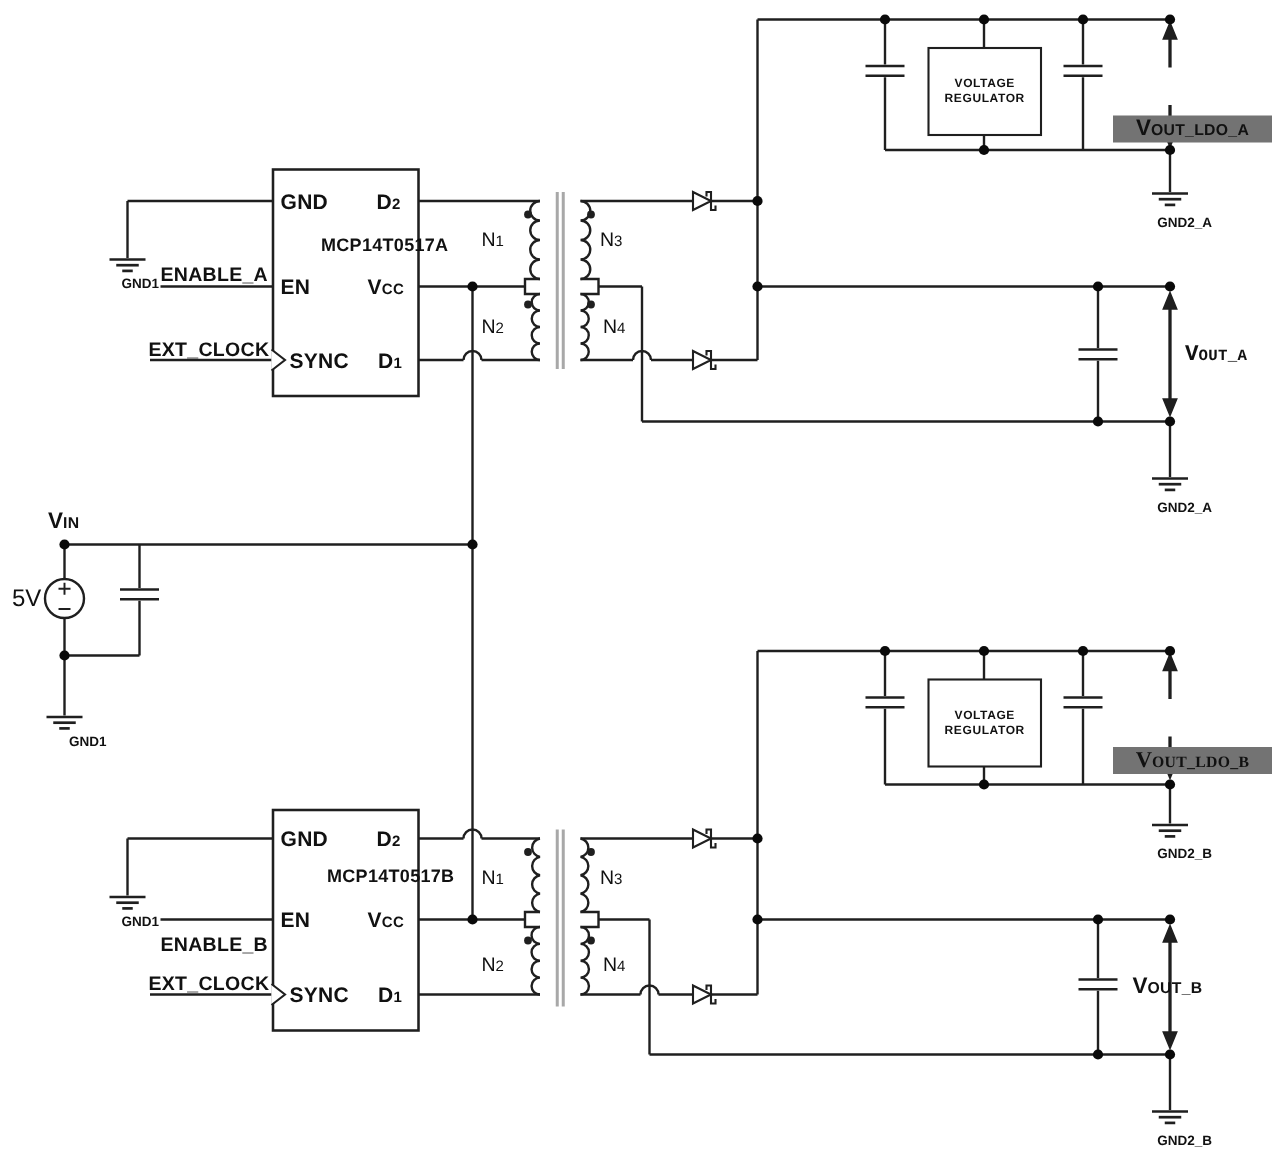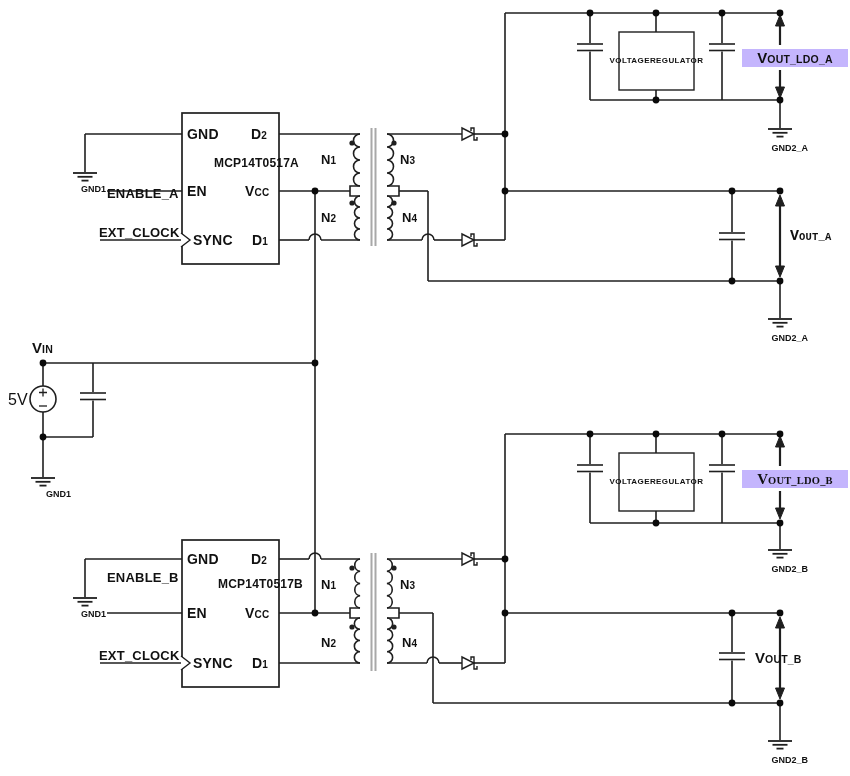--- a/index.html
+++ b/index.html
@@ -9,25 +9,25 @@
   .lbl{position:absolute;white-space:nowrap;color:#111;}
   .pin{font-size:14px;font-weight:700;letter-spacing:.2px;}
   .icname{font-size:12px;font-weight:700;letter-spacing:.2px;padding-left:25px;}
   .net{font-size:13px;font-weight:600;letter-spacing:.2px;}
   .gndlbl{font-size:9px;font-weight:700;text-align:right;width:56px;}
   .vlabel{font-weight:600;}
   .vlabel .main{font-size:15px;}
   .vlabel .sub{font-size:10.5px;letter-spacing:.2px;}
   .pin .main{font-size:14px;}
   .pin .sub{font-size:10px;}
-  .nlab{font-size:13px;font-weight:700;}
+  .nlab{font-size:13px;font-weight:400;}
   .nlab .sub{font-size:10px;}
-  .regbox{position:absolute;display:flex;flex-direction:row;align-items:center;justify-content:center;
+  .regbox{position:absolute;display:flex;flex-direction:column;align-items:center;justify-content:center;
           font-size:8px;font-weight:600;letter-spacing:.4px;line-height:10px;text-align:center;}
-  .overarrow{background:#c4b5fd;padding:0 2px;text-align:center;}
+  .overarrow{background:#737373;padding:0 2px;text-align:center;margin-top:28px;}
 </style>
 </head>
 <body>
 
 <div id="canvas">
 
 <svg id="wiring" width="850" height="776" viewBox="0 0 850 776">
 
   <g stroke="#1f1f1f" stroke-width="1.6" fill="none">
     <path d="M43,363 H315"></path>
@@ -291,21 +291,21 @@
     <circle cx="732" cy="703" r="3.4"></circle>
         <circle cx="780" cy="703" r="3.4"></circle>
   </g>
 </svg>
 
 <div class="lbl vlabel" style="left:32px;top:339px;"><span class="main">V</span><span class="sub">IN</span></div>
 <div class="lbl" style="left:8px;top:391px;font-size:16px;">5V</div>
 <div class="lbl gndlbl" style="left:15px;top:489px;">GND1</div>
 
 <div class="lbl gndlbl" style="left:50px;top:184px;">GND1</div>
-<div class="lbl net" style="left:107px;top:186px;">ENABLE_A</div>
+<div class="lbl net" style="left:107px;top:175px;">ENABLE_A</div>
 <div class="lbl net" style="left:99px;top:225px;">EXT_CLOCK</div>
 
 <div class="lbl pin" style="left:187px;top:126px;">GND</div>
 <div class="lbl pin" style="left:251px;top:126px;"><span class="main">D</span><span class="sub">2</span></div>
 <div class="lbl icname" style="left:189px;top:156px;">MCP14T0517A</div>
 <div class="lbl pin" style="left:187px;top:183px;">EN</div>
 <div class="lbl pin" style="left:245px;top:183px;"><span class="main">V</span><span class="sub">CC</span></div>
 <div class="lbl pin" style="left:193px;top:232px;">SYNC</div>
 <div class="lbl pin" style="left:252px;top:232px;"><span class="main">D</span><span class="sub">1</span></div>
 
@@ -318,21 +318,21 @@
   <div>VOLTAGE</div>
   <div>REGULATOR</div>
 </div>
 
 <div class="lbl vlabel overarrow" style="left:742px;top:49px;width:102px;"><span class="main">V</span><span class="sub">OUT_LDO_A</span></div>
 <div class="lbl gndlbl" style="left:752px;top:143px;">GND2_A</div>
 <div class="lbl vlabel" style="left:790px;top:227px;font-family:Liberation Mono, monospace;"><span class="main">V</span><span class="sub">OUT_A</span></div>
 <div class="lbl gndlbl" style="left:752px;top:333px;">GND2_A</div>
 
 <div class="lbl gndlbl" style="left:50px;top:609px;">GND1</div>
-<div class="lbl net" style="left:107px;top:570px;">ENABLE_B</div>
+<div class="lbl net" style="left:107px;top:622px;">ENABLE_B</div>
 <div class="lbl net" style="left:99px;top:648px;">EXT_CLOCK</div>
 
 <div class="lbl pin" style="left:187px;top:551px;">GND</div>
 <div class="lbl pin" style="left:251px;top:551px;"><span class="main">D</span><span class="sub">2</span></div>
 <div class="lbl icname" style="left:193px;top:577px;">MCP14T0517B</div>
 <div class="lbl pin" style="left:187px;top:605px;">EN</div>
 <div class="lbl pin" style="left:245px;top:605px;"><span class="main">V</span><span class="sub">CC</span></div>
 <div class="lbl pin" style="left:193px;top:655px;">SYNC</div>
 <div class="lbl pin" style="left:252px;top:655px;"><span class="main">D</span><span class="sub">1</span></div>
 

